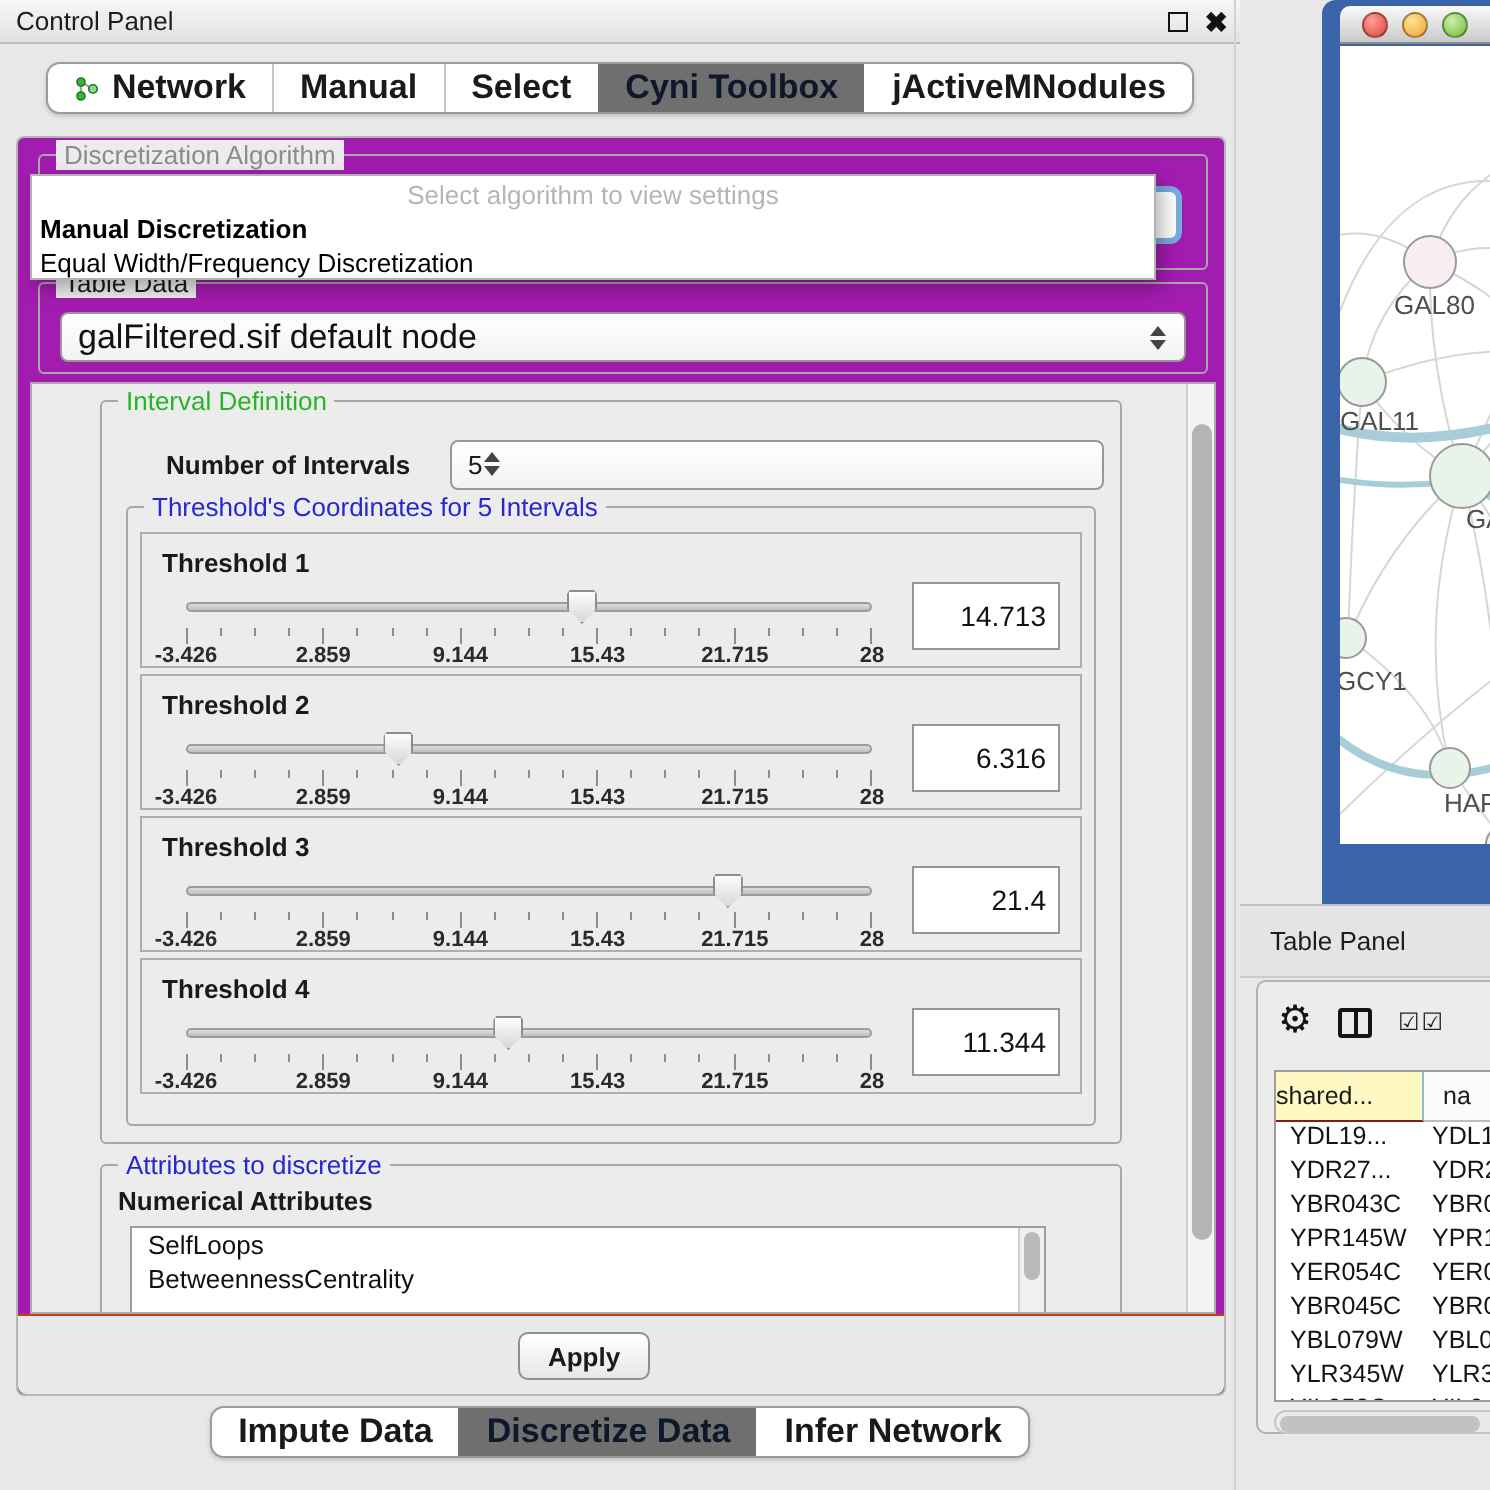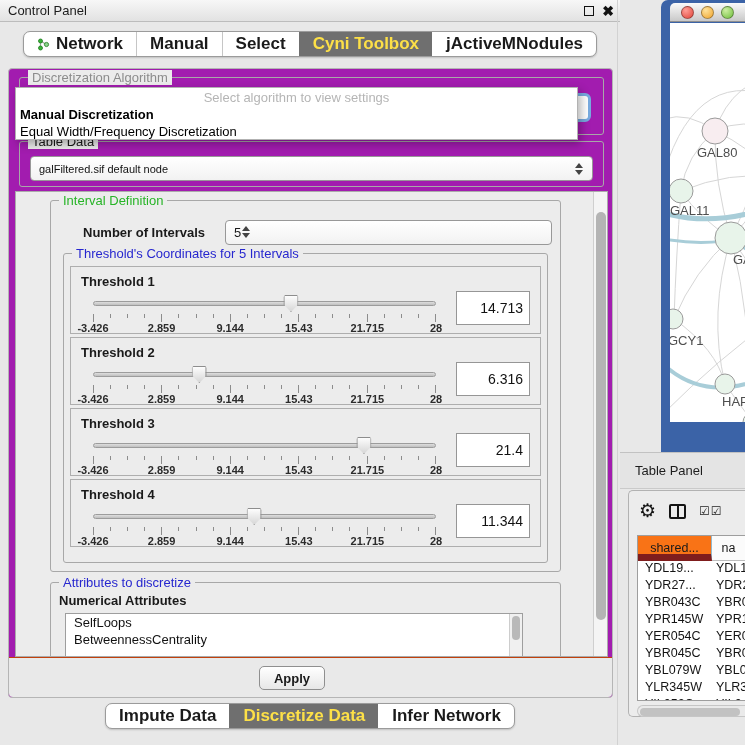--- a/index.html
+++ b/index.html
@@ -15,21 +15,21 @@
   .close-btn { position:absolute; right:6px; top:2px; font-size:14px; font-weight:900; color:#111; line-height:18px; }
 
   .tabrow { position:absolute; left:0; width:620px; display:flex; justify-content:center; }
   .tabrow.top { top:31px; }
   .tabrow.bottom { top:703px; }
   .seg { display:inline-flex; background:#fff; border:1px solid #9b9b9b; border-radius:7px;
     overflow:hidden; height:26px; box-shadow:0 1px 2px rgba(0,0,0,.18); }
   .seg-item { display:flex; align-items:center; gap:6px; padding:0 13px; font-size:17px;
     font-weight:700; color:#1a1a1a; white-space:nowrap; }
   .seg-item + .seg-item { border-left:1px solid #c6c6c6; }
-  .seg-item.sel { background:#6f6f6f; color:#fde047; border-left-color:transparent; }
+  .seg-item.sel { background:#6f6f6f; color:#0f172a; border-left-color:transparent; }
   .seg-item.sel + .seg-item { border-left-color:transparent; }
 
   .outer-panel { position:absolute; left:8px; top:68px; width:605px; height:630px;
     background:#a21caf; border:1px solid #b5b5b5; border-radius:4px; }
 
   .group { position:absolute; border:1px solid #a8a8a8; border-radius:3px; }
   .legend { position:absolute; top:-8px; left:8px; padding:0 4px; font-size:13px; background:#ececec; white-space:nowrap; }
   .legend.gray { color:#8c8c8c; }
   .legend.green { color:#27b427; }
   .legend.blue { color:#2727cf; }
@@ -40,21 +40,21 @@
 
   #popup { position:absolute; left:15px; top:87px; width:563px; height:53px; background:#fff;
     border:1px solid #b2b2b2; box-shadow:3px 4px 9px rgba(0,0,0,.3); z-index:60; }
   .popup-prompt { text-align:center; color:#b5b5b5; font-size:13px; height:18px; line-height:19px; }
   .popup-opt { padding-left:4px; font-size:13px; height:17px; line-height:17px; color:#000; }
   .popup-opt.bold { font-weight:700; }
 
   #tabledata-group { left:10px; top:72px; width:585px; height:46px; }
   .combo { position:absolute; display:flex; align-items:center; height:25px;
     background:linear-gradient(#ffffff,#f2f2f2); border:1px solid #989898; border-radius:4px;
-    font-size:11px; padding:0 8px; color:#111; }
+    font-size:17px; padding:0 8px; color:#111; }
   .combo .val { flex:1; overflow:hidden; white-space:nowrap; }
   .stepper { width:10px; display:flex; flex-direction:column; align-items:center; gap:2px; }
   .stepper .up { width:0; height:0; border-left:4px solid transparent; border-right:4px solid transparent; border-bottom:5px solid #444; }
   .stepper .dn { width:0; height:0; border-left:4px solid transparent; border-right:4px solid transparent; border-top:5px solid #444; }
   #tabledata-combo { left:10px; top:14px; right:10px; }
 
   #scrollpanel { position:absolute; left:6px; top:122px; width:593px; height:466px;
     background:#ececec; border:1px solid #ababab; overflow:hidden; }
   .vscroll { position:absolute; right:0; top:0; bottom:0; width:14px; background:#f4f4f4; border-left:1px solid #cfcfcf; }
   .vthumb { position:absolute; left:2px; top:20px; width:10px; height:408px; background:#b4b4b4; border-radius:5px; }
@@ -121,22 +121,22 @@
     border:1px solid #b2b2b2; border-right:none; border-radius:5px 0 0 5px; }
   .tp-tools { position:absolute; left:10px; top:7px; height:26px; display:flex; align-items:center; gap:13px; }
   .gear { font-size:19px; color:#141414; line-height:24px; }
   .cols-icon { position:relative; width:17px; height:15px; border:2px solid #141414; border-radius:2px; }
   .cols-icon:after { content:""; position:absolute; left:50%; top:0; bottom:0; width:2px; background:#141414; transform:translateX(-50%); }
   .checks { font-size:12px; color:#222; letter-spacing:1px; }
 
   .tp-table { position:absolute; left:8px; top:44px; right:0; height:166px; background:#fff;
     border:1px solid #9e9e9e; border-right:none; overflow:hidden; }
   .tp-head { display:flex; height:25px; font-size:12.5px; }
-  .tp-head .h1 { width:74px; background:#f97316; border-right:1px solid #95b9cc; border-bottom:7px solid #7f1d1d;
-    text-align:center; line-height:24px; overflow:hidden; white-space:nowrap; }
+  .tp-head .h1 { width:74px; background:#fef9c3; border-right:1px solid #95b9cc; border-bottom:1px solid #7f1d1d;
+    text-align:left; line-height:24px; overflow:hidden; white-space:nowrap; }
   .tp-head .h2 { flex:1; background:#fbfbfb; border-bottom:1px solid #bdbdbd; text-align:center; line-height:24px; overflow:hidden; }
   .tp-row { display:flex; height:17px; font-size:12.5px; color:#141414; }
   .tp-row .c1 { width:74px; padding-left:7px; overflow:hidden; white-space:nowrap; }
   .tp-row .c2 { flex:1; padding-left:4px; overflow:hidden; white-space:nowrap; }
   .hscroll { position:absolute; left:8px; right:0; top:214px; height:12px; background:#eaeaea;
     border:1px solid #c6c6c6; border-right:none; border-radius:6px 0 0 6px; }
   .hthumb { position:absolute; left:2px; top:1.5px; width:100px; height:8px; background:#c2c2c2; border-radius:4px; }
 </style>
 </head>
 <body>

